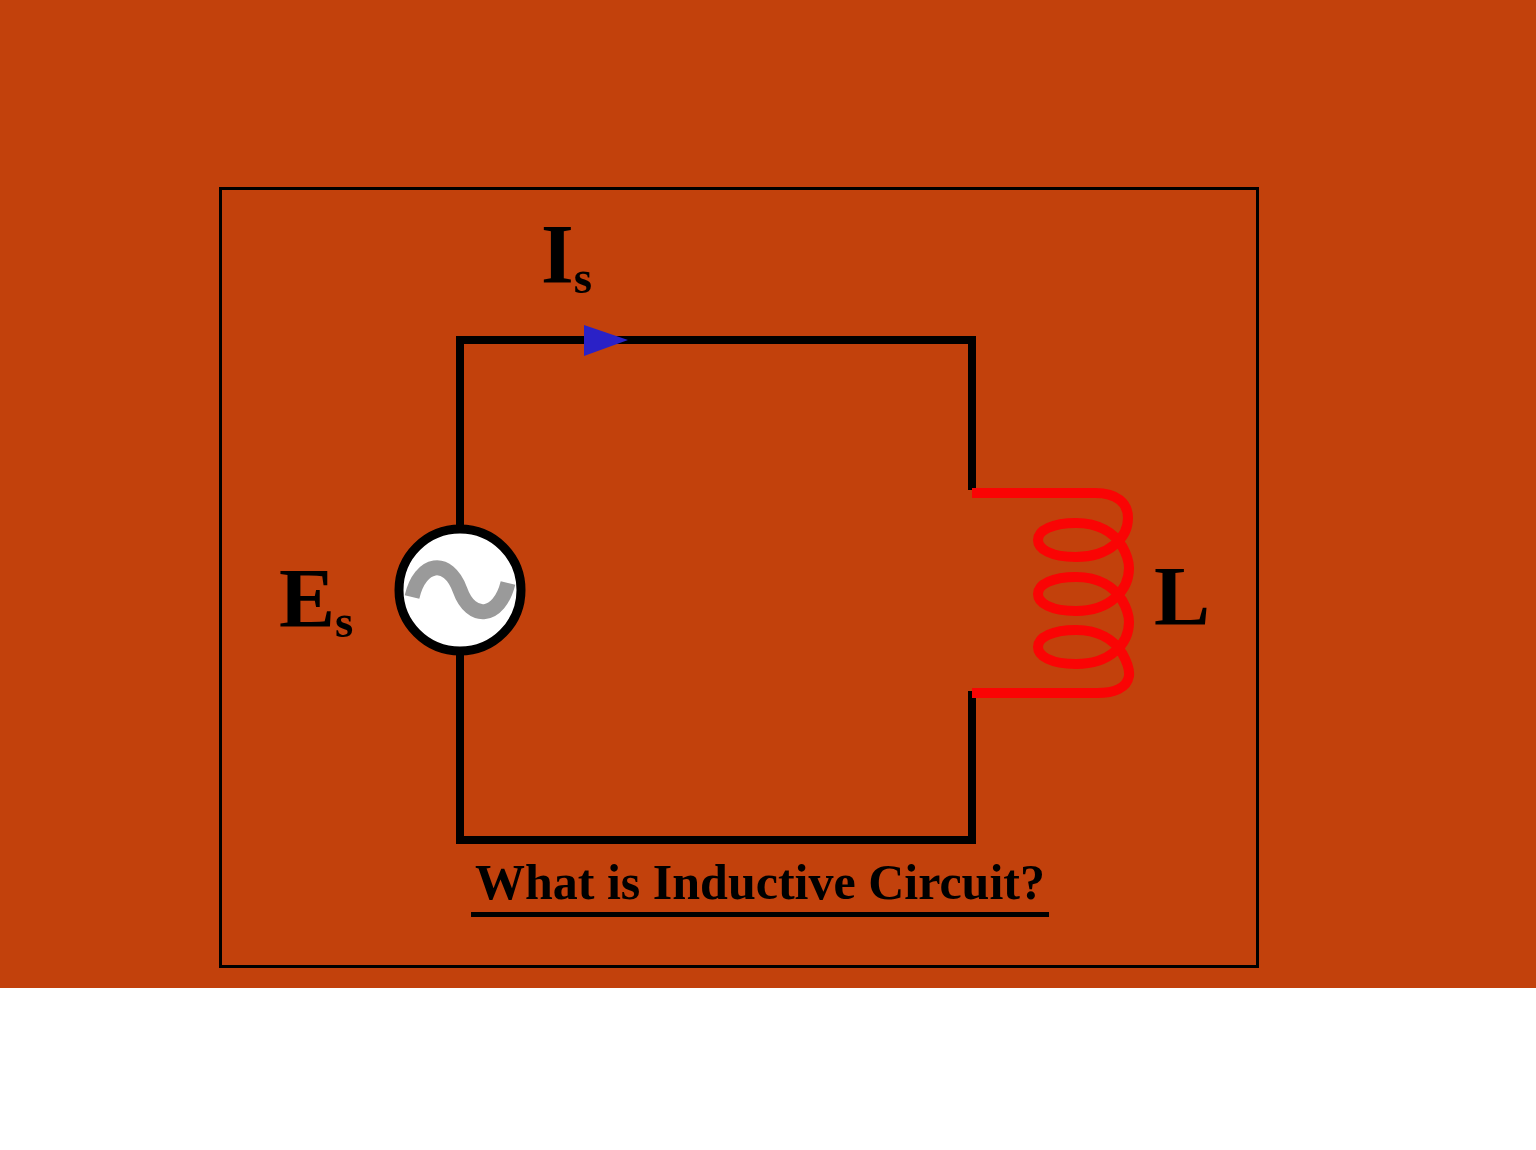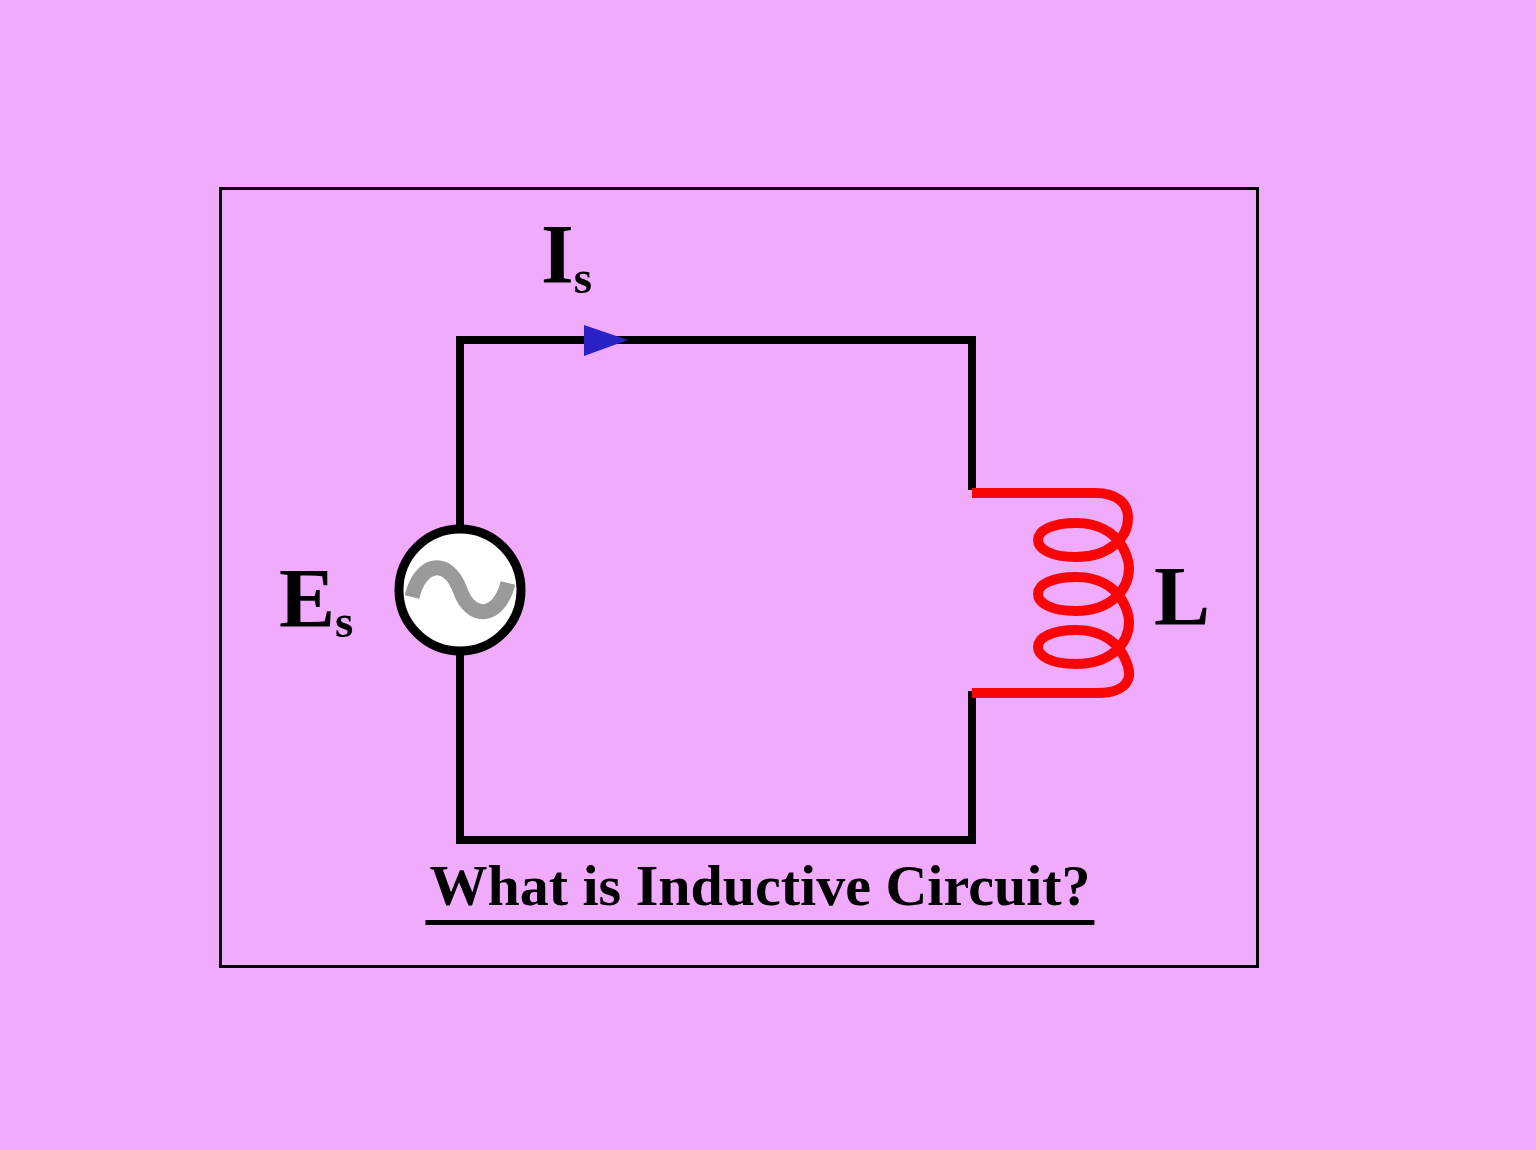--- a/index.html
+++ b/index.html
@@ -3,22 +3,22 @@
 <meta charset="utf-8">
 <style>
   html, body {
     margin: 0;
     padding: 0;
     background: #ffffff;
   }
   #canvas {
     position: relative;
     width: 1536px;
-    height: 1150px;
-    background: #f0abfc;
+    height: 988px;
+    background: #c2410c;
     overflow: hidden;
     font-family: "Liberation Serif", "DejaVu Serif", serif;
     text-align: right;
   }
   #circuit-svg {
     position: absolute;
     left: 0;
     top: 0;
     width: 1536px;
     height: 1150px;
@@ -41,21 +41,21 @@
   #label-l  { left: 1154px; top: 555px; }
   #diagram-title {
     position: absolute;
     left: 760px;
     top: 857px;
     transform: translateX(-50%);
     display: inline-block;
     white-space: nowrap;
     color: #000000;
     font-weight: bold;
-    font-size: 58px;
+    font-size: 50px;
     line-height: 1;
     padding: 0 4px 5px 4px;
     border-bottom: 5px solid #000000;
   }
 </style>
 </head>
 <body>
 
 <div id="canvas">
 

